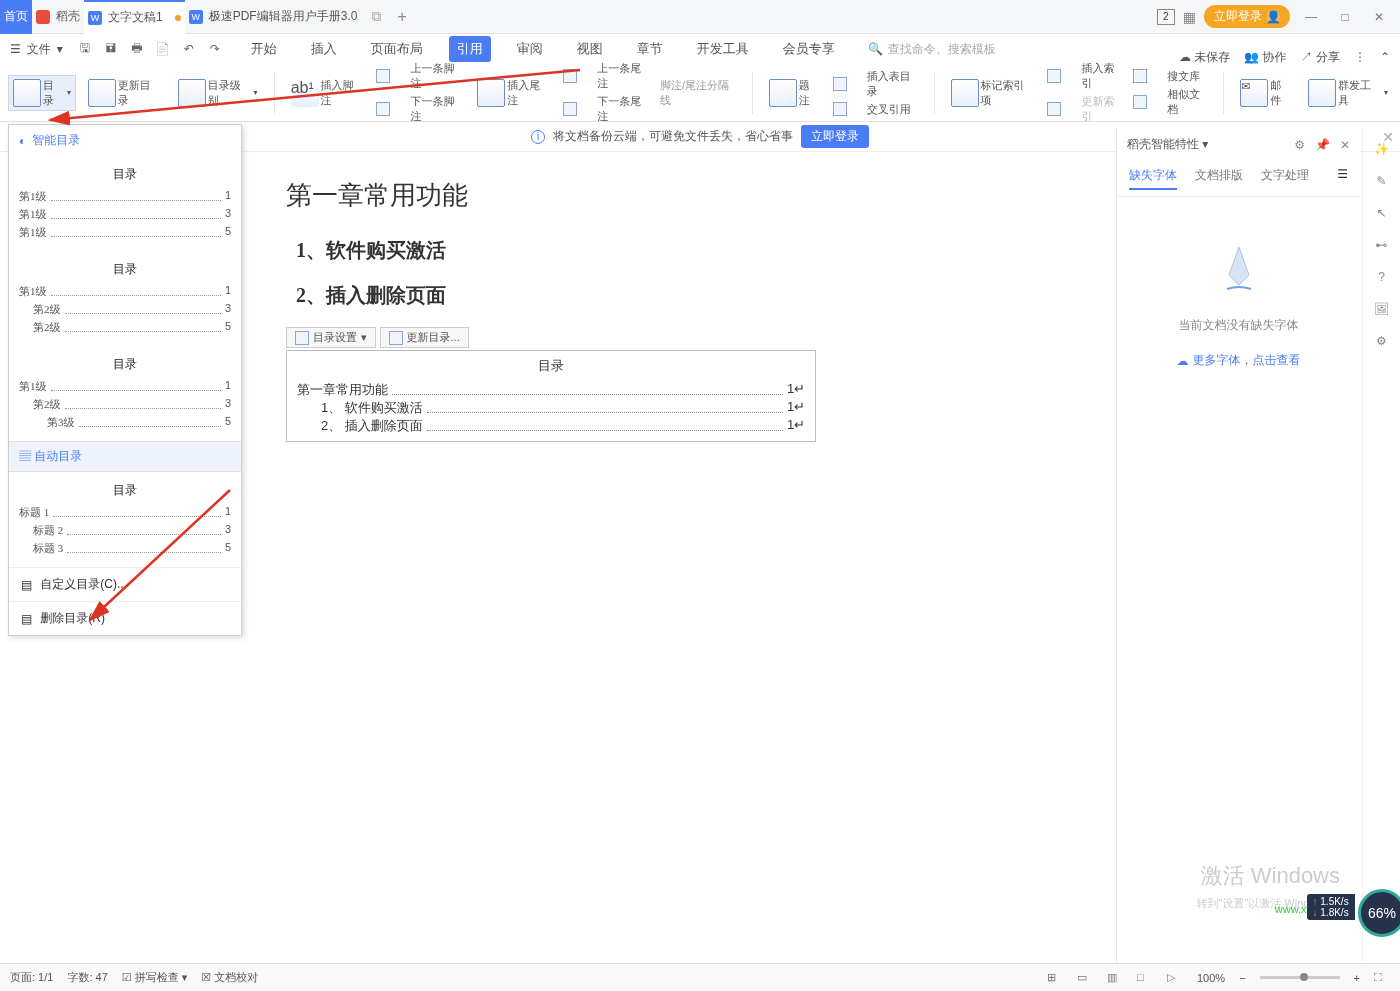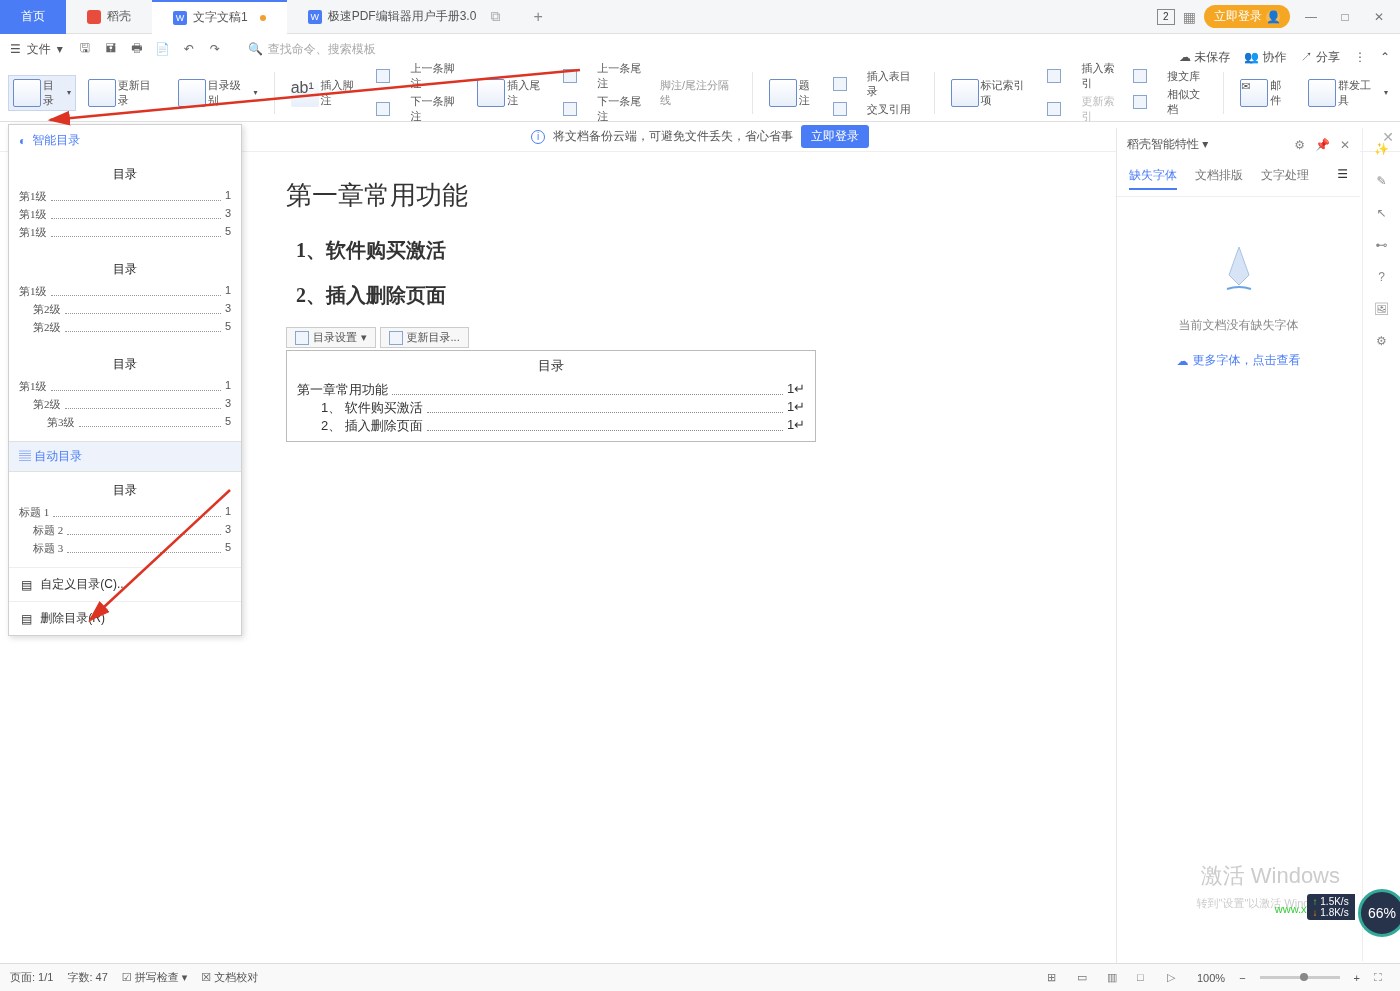--- a/index.html
+++ b/index.html
@@ -1,20 +1,20 @@
 <!DOCTYPE html>
 <html><head>
 <meta charset="utf-8">
 <style>
 * { margin: 0; padding: 0; box-sizing: border-box; font-family: "Microsoft YaHei", sans-serif; }
 body { width: 1400px; height: 991px; background: #fff; overflow: hidden; font-size: 12px; color: #333; position: relative; }
 
 
 .titlebar { height: 34px; display: flex; align-items: center; background: #f5f6f7; border-bottom: 1px solid #e0e0e0; }
-.tab { height: 34px; display: flex; align-items: center; padding: 0 21px; gap: 6px; font-size: 12px; color: #555; position: relative; }
+.tab { height: 34px; display: flex; align-items: center; padding: 0 4px; gap: 6px; font-size: 12px; color: #555; position: relative; }
 .tab.home { background: #4a7cf6; color: #fff; }
 .tab.active { background: #fff; border-top: 2px solid #4a7cf6; }
 .tab .icon { width: 14px; height: 14px; display: inline-block; }
 .tab .dot { width: 6px; height: 6px; border-radius: 50%; background: #f0a030; margin-left: 6px; }
 .tab .close { margin-left: 8px; color: #aaa; font-size: 14px; }
 .tab-add { padding: 0 12px; color: #888; font-size: 16px; }
 .titlebar .spacer { flex: 1; }
 .tb-right { display: flex; align-items: center; gap: 8px; padding-right: 8px; }
 .tb-right .pill { background: #f5a623; color: #fff; padding: 3px 10px; border-radius: 12px; display: flex; align-items: center; gap: 4px; }
 .tb-right .winbtn { width: 26px; height: 24px; display: flex; align-items: center; justify-content: center; color: #777; font-size: 12px; }
@@ -147,20 +147,31 @@
     <span>文件</span>
     <span>▾</span>
   </div>
   <div class="qicons">
     <span class="qicon">🖫</span>
     <span class="qicon">🖬</span>
     <span class="qicon">🖶</span>
     <span class="qicon">📄</span>
     <span class="qicon">↶</span>
     <span class="qicon">↷</span>
+  </div>
+  <div class="tabs2">
+    <span class="mtab">开始</span>
+    <span class="mtab">插入</span>
+    <span class="mtab">页面布局</span>
+    <span class="mtab active">引用</span>
+    <span class="mtab">审阅</span>
+    <span class="mtab">视图</span>
+    <span class="mtab">章节</span>
+    <span class="mtab">开发工具</span>
+    <span class="mtab">会员专享</span>
   </div>
   <div class="search">
     <span>🔍</span>
     <span>查找命令、搜索模板</span>
   </div>
   <div class="spacer" style="flex:1"></div>
   <div class="right">
     <span><span>☁</span> <span>未保存</span></span>
     <span><span>👥</span> <span>协作</span></span>
     <span><span>↗</span> <span>分享</span></span>

